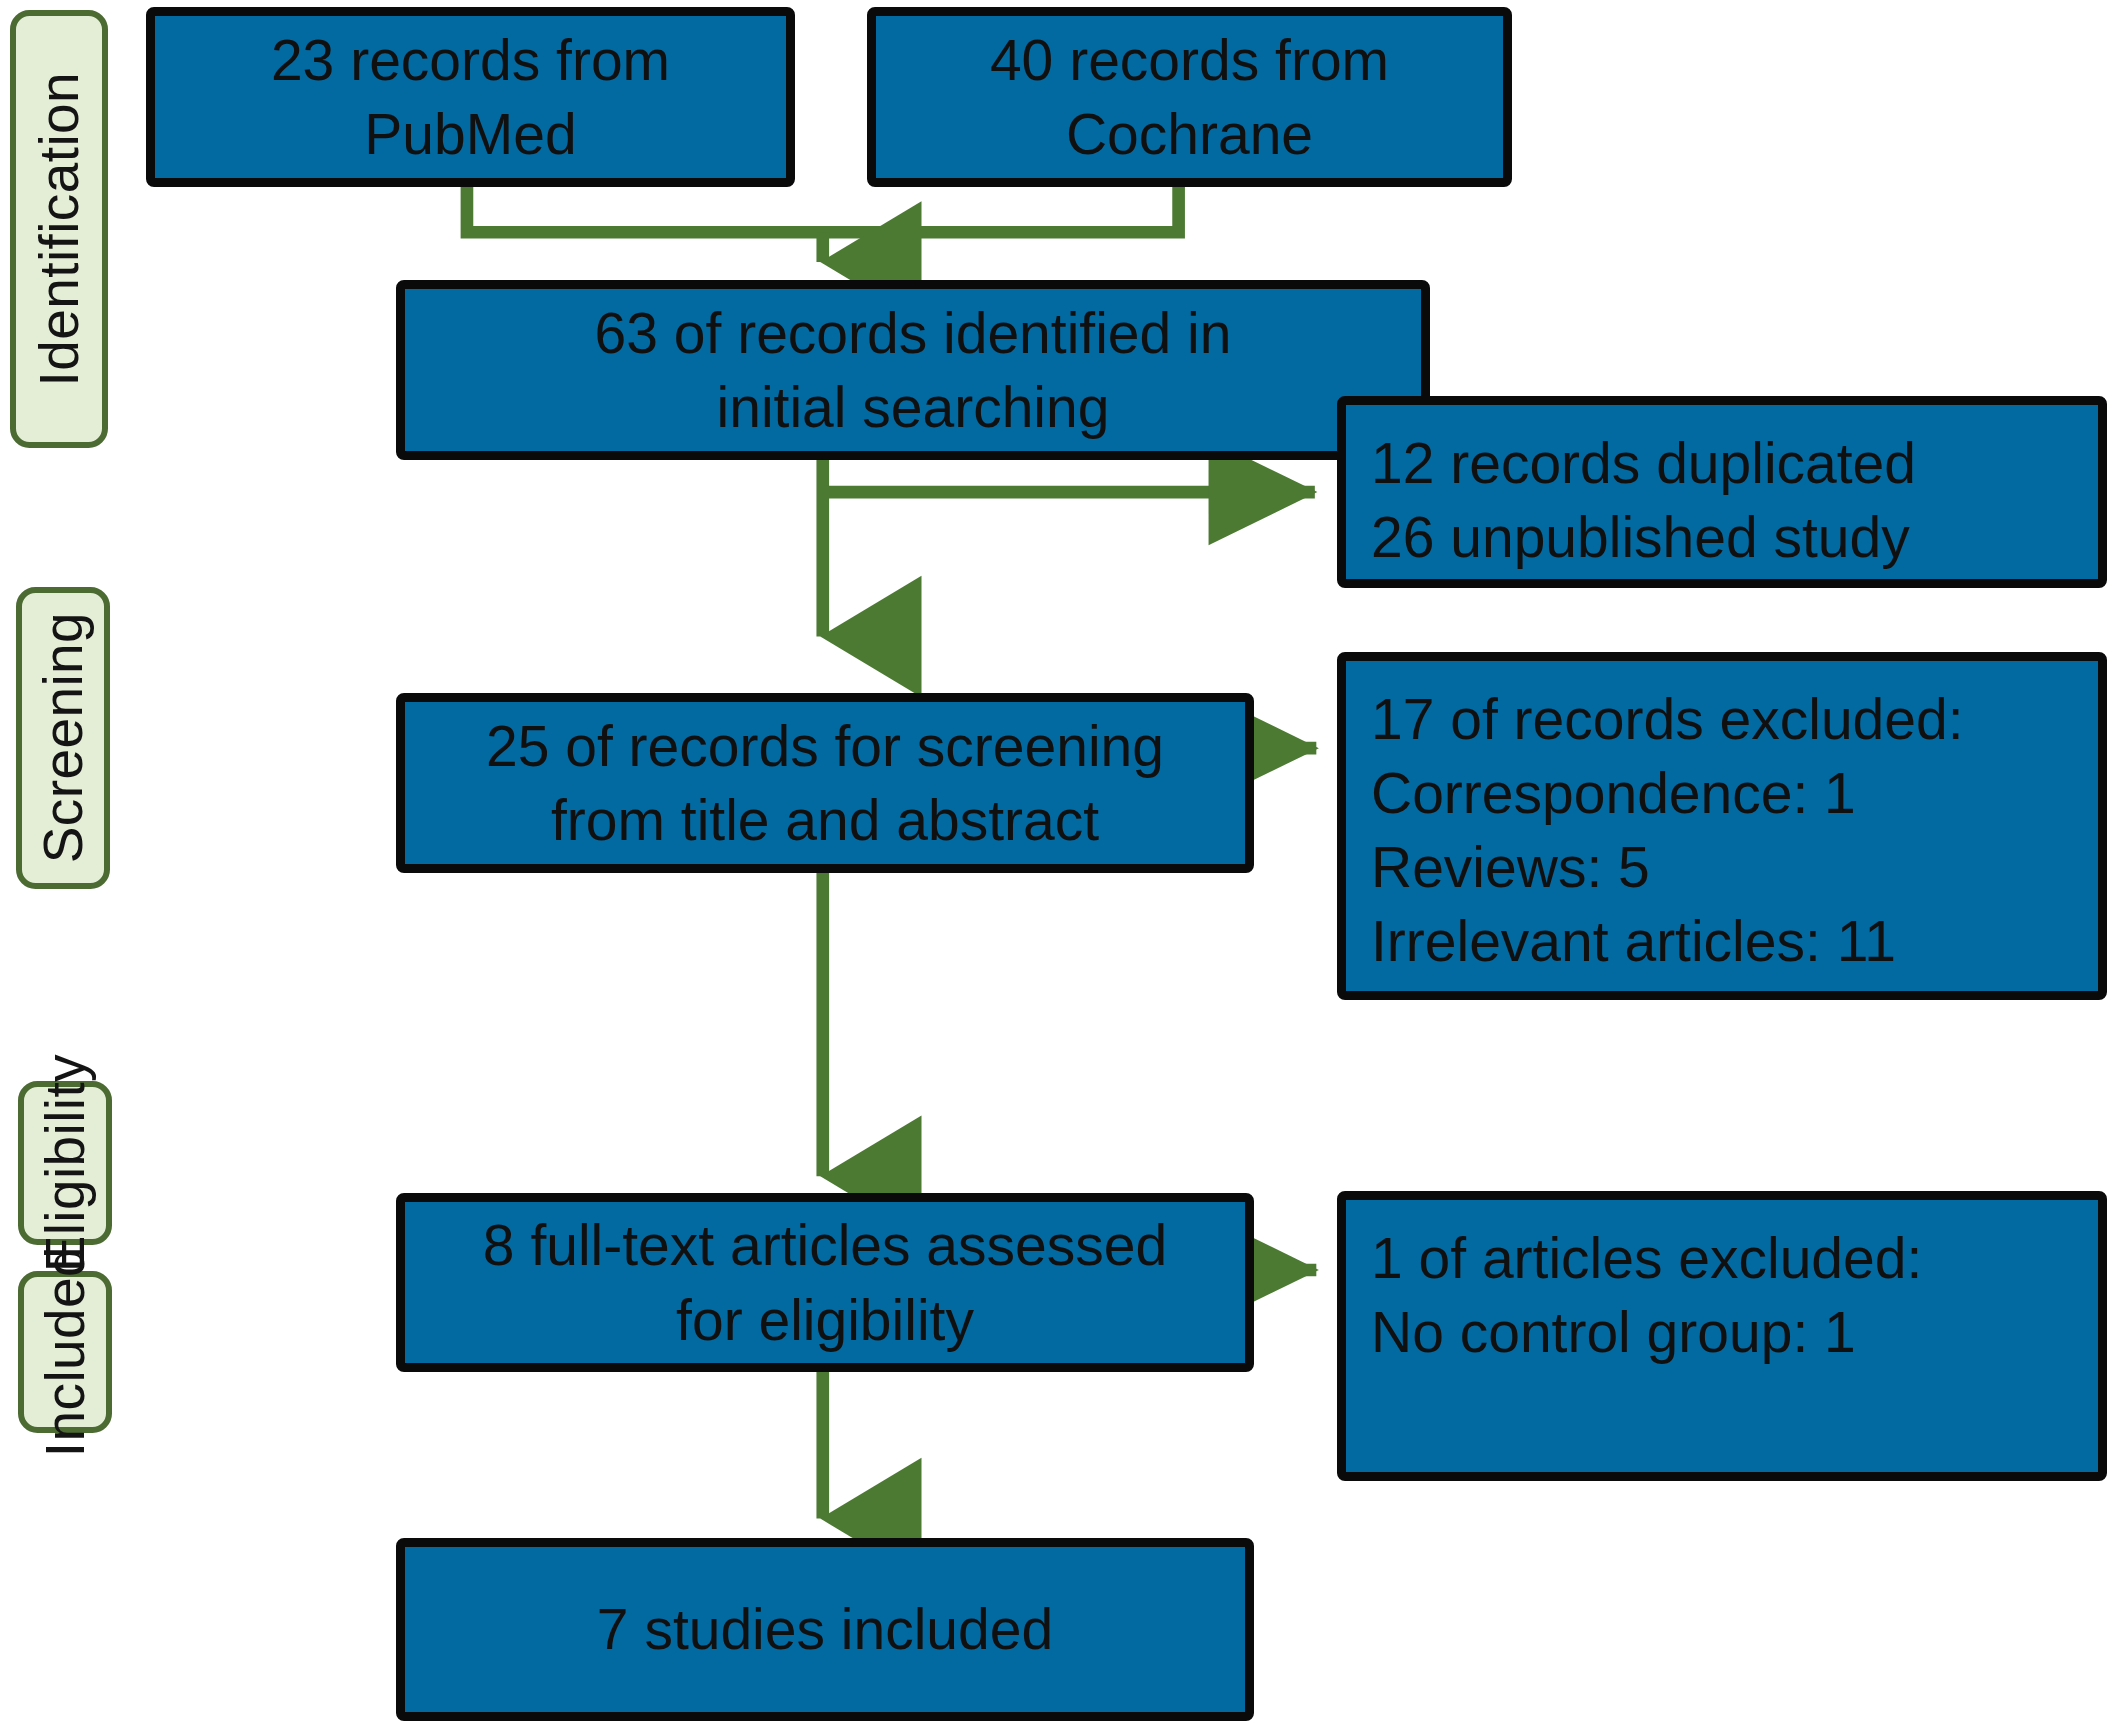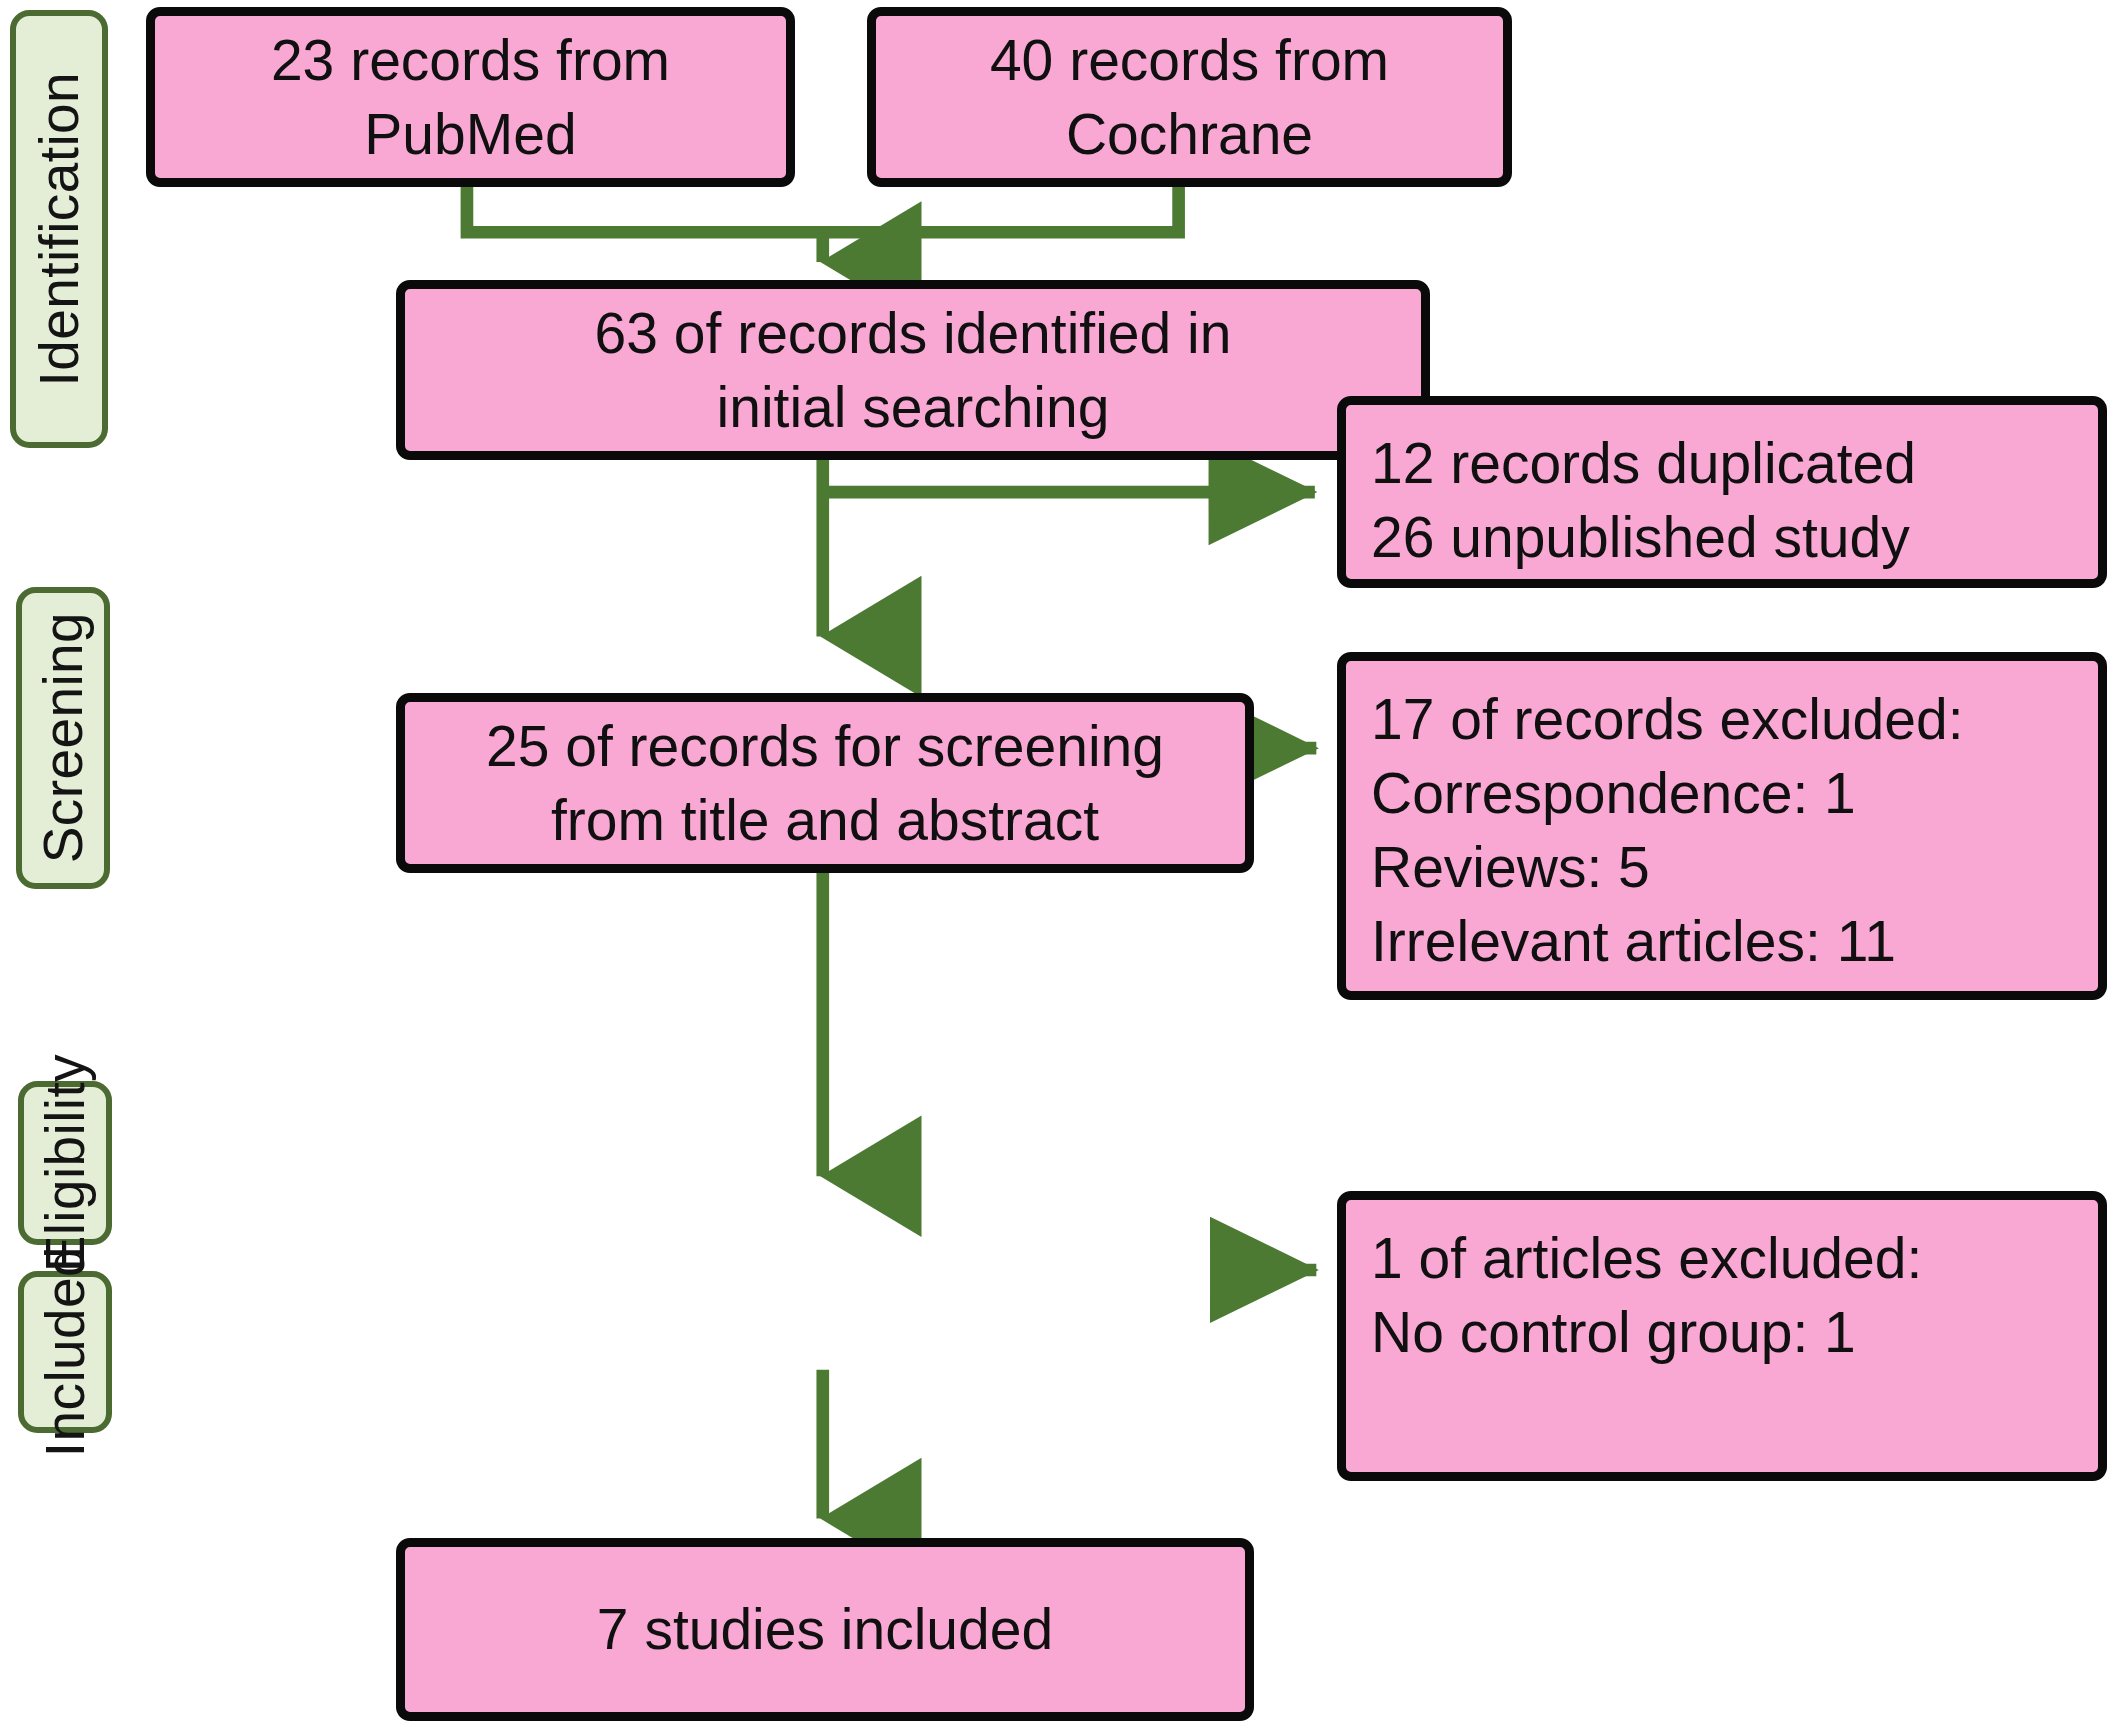--- a/index.html
+++ b/index.html
@@ -44,23 +44,23 @@
     color: #141414;
     letter-spacing: 0.4px;
     white-space: nowrap;
     font-family: "Liberation Sans", "DejaVu Sans", sans-serif;
   }
 
   
   .flow-box {
     position: absolute;
     box-sizing: border-box;
-    background: #f9a8d4;
+    background: #0369a1;
     border: 9.7px solid #0a0a0a;
-    border-radius: 14px;
+    border-radius: 8px;
     display: flex;
     flex-direction: column;
     justify-content: center;
     padding: 7.4px 25px;
   }
   .flow-box .line {
     font-size: 57px;
     line-height: 1.30;
     color: #101010;
     white-space: nowrap;
@@ -156,20 +156,24 @@
     <div class="line">from title and abstract</div>
   </div>
 
   <div class="flow-box leftal" style="left:1337px; top:652px; width:770px; height:348px;">
     <div class="line">17 of records excluded:</div>
     <div class="line">Correspondence: 1</div>
     <div class="line">Reviews: 5</div>
     <div class="line">Irrelevant articles: 11</div>
   </div>
 
+  <div class="flow-box center" style="left:396px; top:1193px; width:858px; height:179px;">
+    <div class="line">8 full-text articles assessed</div>
+    <div class="line">for eligibility</div>
+  </div>
 
   <div class="flow-box leftal" style="left:1337px; top:1191px; width:770px; height:290px;">
     <div class="line">1 of articles excluded:</div>
     <div class="line">No control group: 1</div>
   </div>
 
   <div class="flow-box center" style="left:396px; top:1538px; width:858px; height:183px;justify-content:center;">
     <div class="line">7 studies included</div>
   </div>
 

